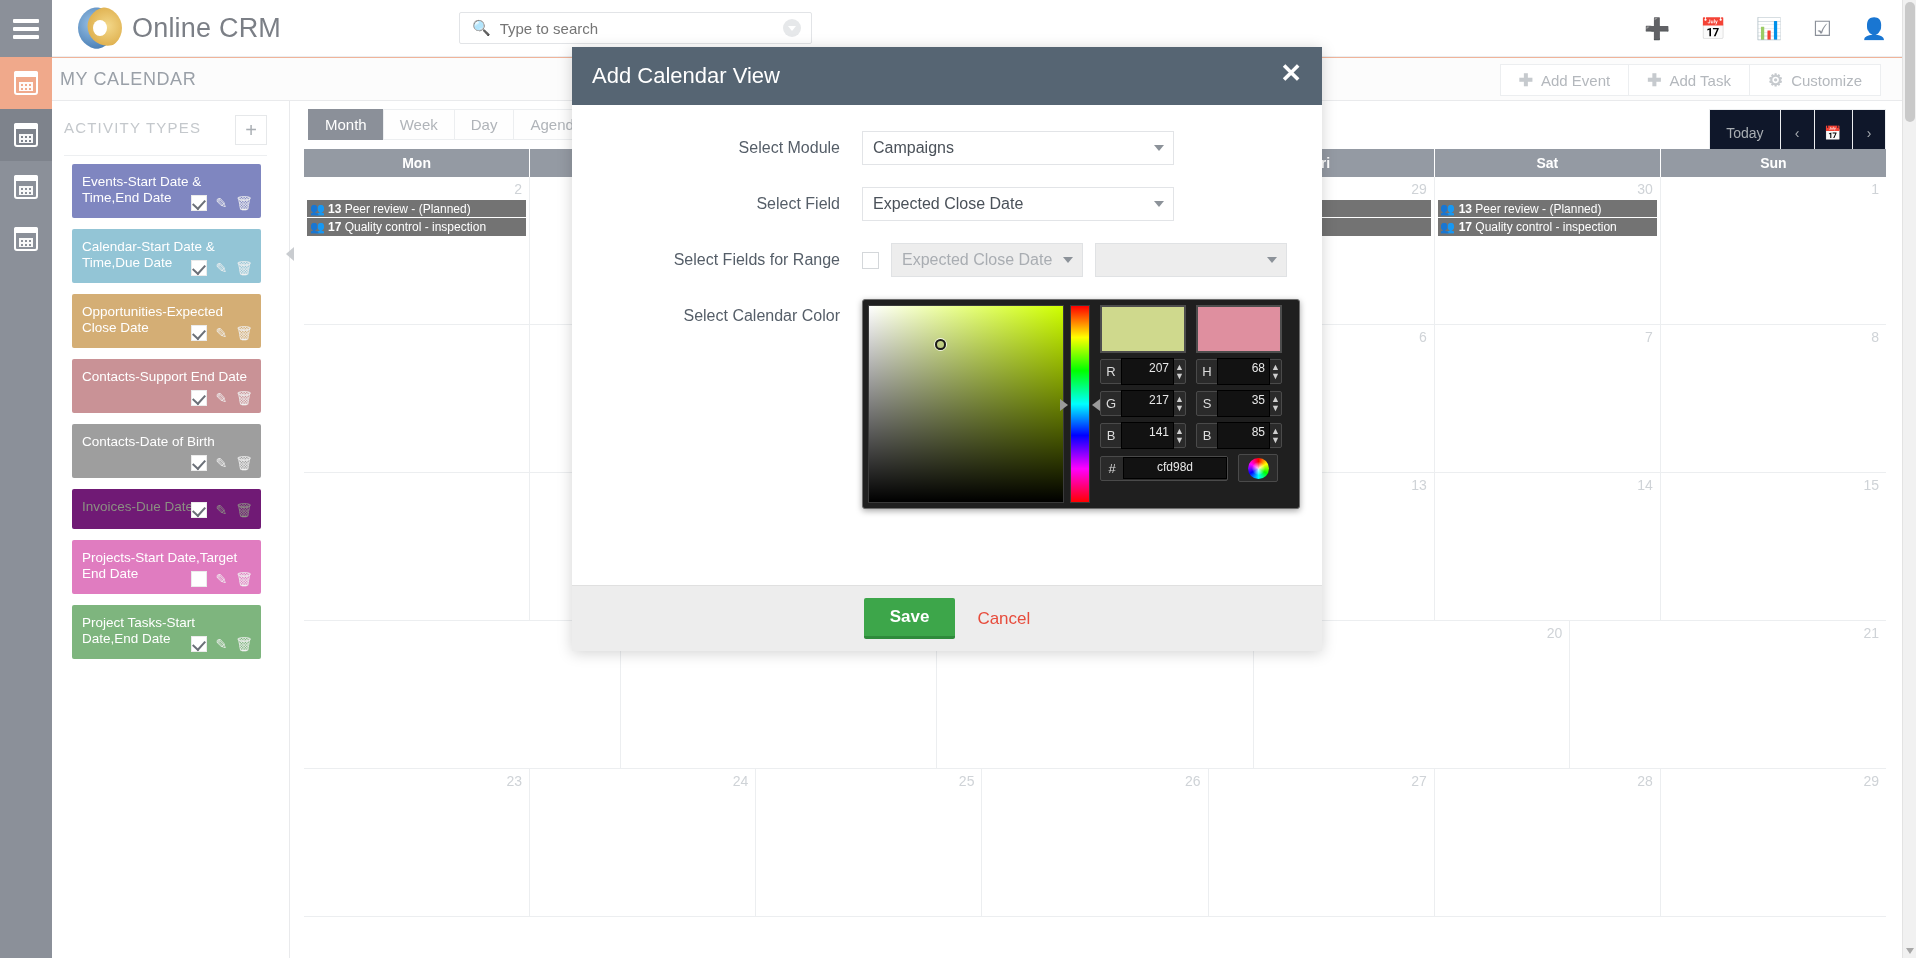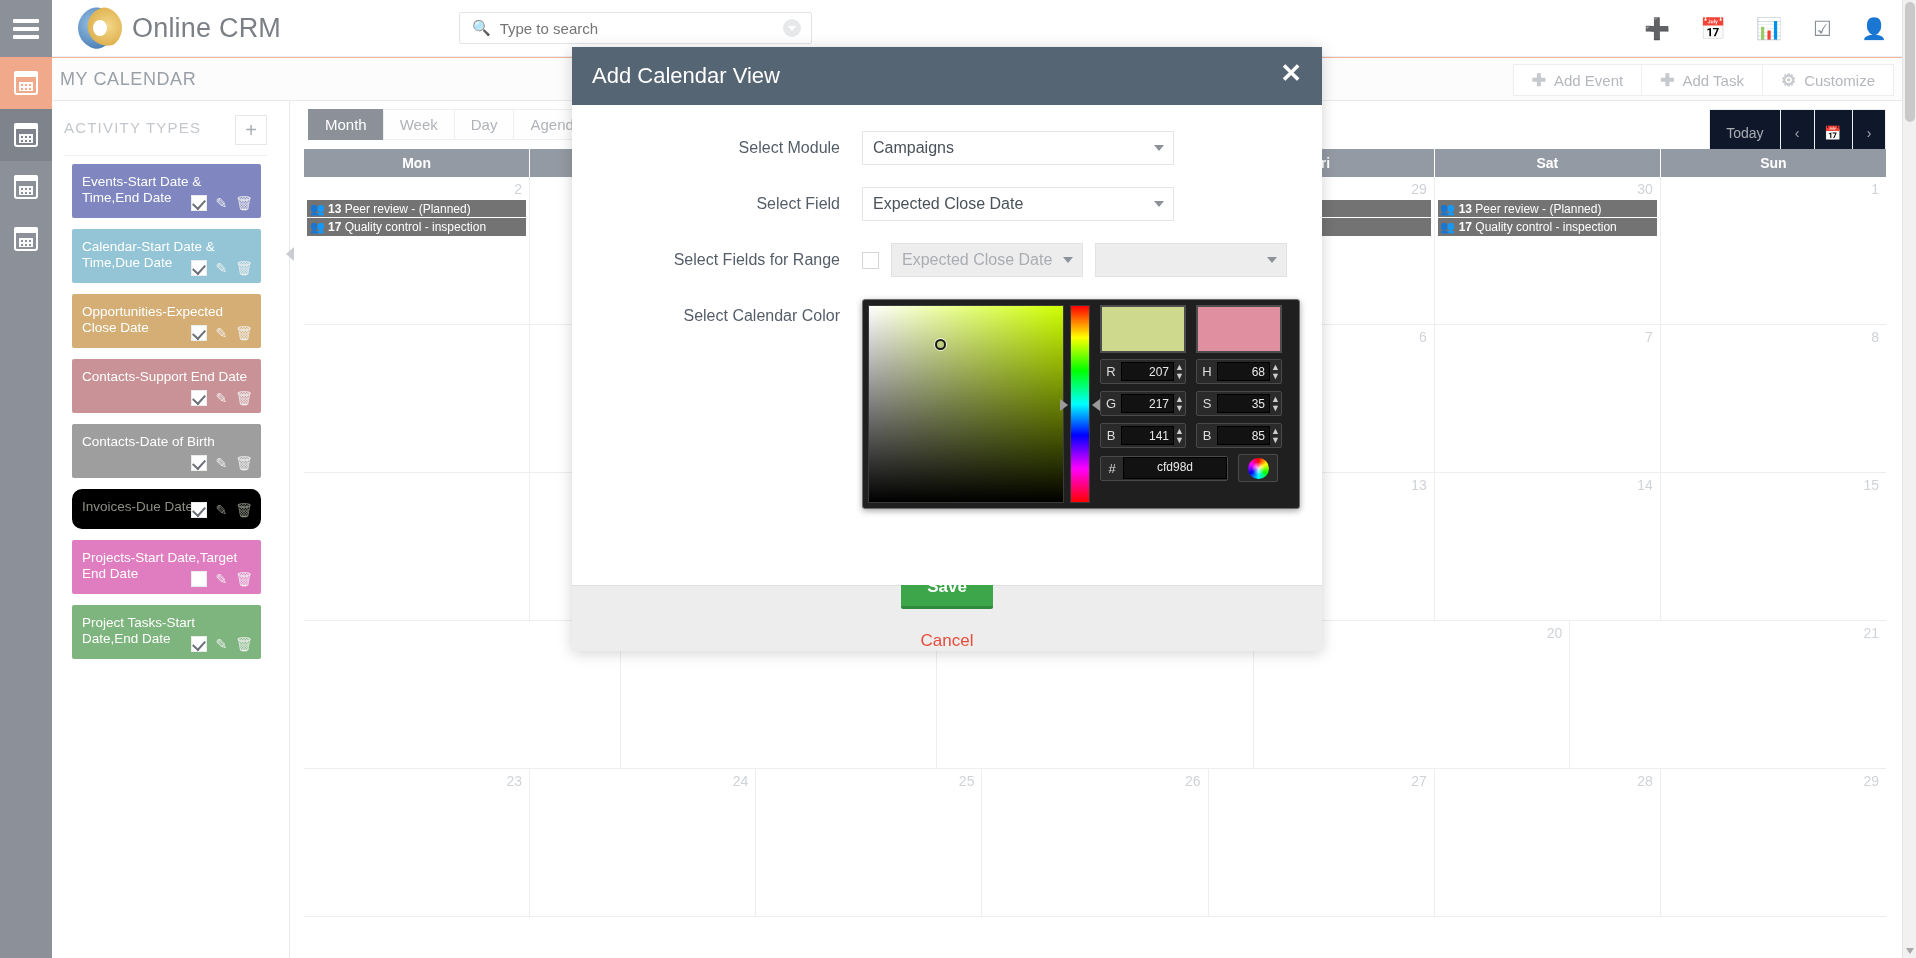--- a/index.html
+++ b/index.html
@@ -93,21 +93,21 @@
   }
 
   .topbar-icons {
     position: absolute; right: 14px; top: 0; height: 57px;
     display: flex; align-items: center; gap: 30px; padding-right: 14px;
   }
   .tb-ico { color: #8b9099; font-size: 21px; line-height: 1; }
 
   
   .pageheader {
-    position: absolute; left: 52px; top: 57px; right: 0; height: 44px;
+    position: absolute; left: 52px; top: 57px; right: 13px; height: 44px;
     background: #fcfcfc; border-bottom: 1px solid #e9eaec;
     border-top: 1px solid #f0b49a;
   }
   .page-title {
     position: absolute; left: 8px; top: 11px;
     font-size: 18px; color: #9aa0a8; letter-spacing: .6px;
   }
   .hdr-actions {
     position: absolute; right: 22px; top: 6px; display: flex; gap: 0;
   }
@@ -297,21 +297,21 @@
   .num-col { display: flex; flex-direction: column; gap: 7px; }
   .num-field {
     display: flex; align-items: center; background: #2a2a2a;
     border: 1px solid #4a4a4a; border-radius: 2px; height: 25px; width: 86px;
   }
   .num-field .lbl {
     width: 20px; text-align: center; color: #dcdcdc;
     font-size: 13px; font-family: "Liberation Sans", sans-serif;
   }
   .num-field .val {
-    flex: 1; background: #121212; color: #e8e8e8; height: 19px;
+    flex: 1; background: #121212; color: #e8e8e8; height: 27px;
     font-size: 12px; text-align: right; padding-right: 4px;
     line-height: 19px; border: 1px solid #000;
   }
   .num-field .spin {
     width: 11px; color: #cfcfcf; font-size: 9px; text-align: center;
     line-height: 9px;
   }
   .hex-row { display: flex; gap: 10px; align-items: center; }
   .hex-field {
     display: flex; align-items: center; background: #2a2a2a;
@@ -331,21 +331,21 @@
     background: conic-gradient(#ff0000, #ffff00, #00ff00, #00ffff, #0000ff, #ff00ff, #ff0000);
     position: relative;
   }
   .wheel::after {
     content: ""; position: absolute; inset: 4px; border-radius: 50%;
     background: radial-gradient(circle, rgba(255,255,255,.85) 0%, rgba(255,255,255,0) 75%);
   }
 
   .modal-foot {
     background: #ededed; border-top: 1px solid #e0e0e0;
-    height: 66px; display: flex; align-items: center; justify-content: flex-end; gap: 22px; flex-direction: column;
+    height: 66px; display: flex; align-items: center; justify-content: center; gap: 22px;
   }
   .btn-save {
     background: #3aa council; background: #3da64a; color: #fff; border: 0;
     padding: 9px 26px; font-size: 17px; font-weight: bold; font-family: inherit;
     border-bottom: 3px solid #2f8a3b; border-radius: 2px;
   }
   .btn-cancel { color: #e74c3c; font-size: 17px; }
 
   
   .scrollbar {
@@ -477,21 +477,21 @@
 
       <div class="type-item" style="background:#9e9e9e">
         <div class="type-label">Contacts-Date of Birth</div>
         <div class="type-actions">
           <span class="chk on"></span>
           <span class="pencil">✎</span>
           <span class="trash">🗑</span>
         </div>
       </div>
 
-      <div class="type-item dimrow" style="background:#000000; min-height:40px;border-radius:10px;">
+      <div class="type-item dimrow" style="background:#701a75; min-height:40px;">
         <div class="type-label dim">Invoices-Due Date</div>
         <div class="type-actions" style="bottom:11px;">
           <span class="chk on"></span>
           <span class="pencil">✎</span>
           <span class="trash">🗑</span>
         </div>
       </div>
 
       <div class="type-item" style="background:#e07cc0">
         <div class="type-label">Projects-Start Date,Target End Date</div>

